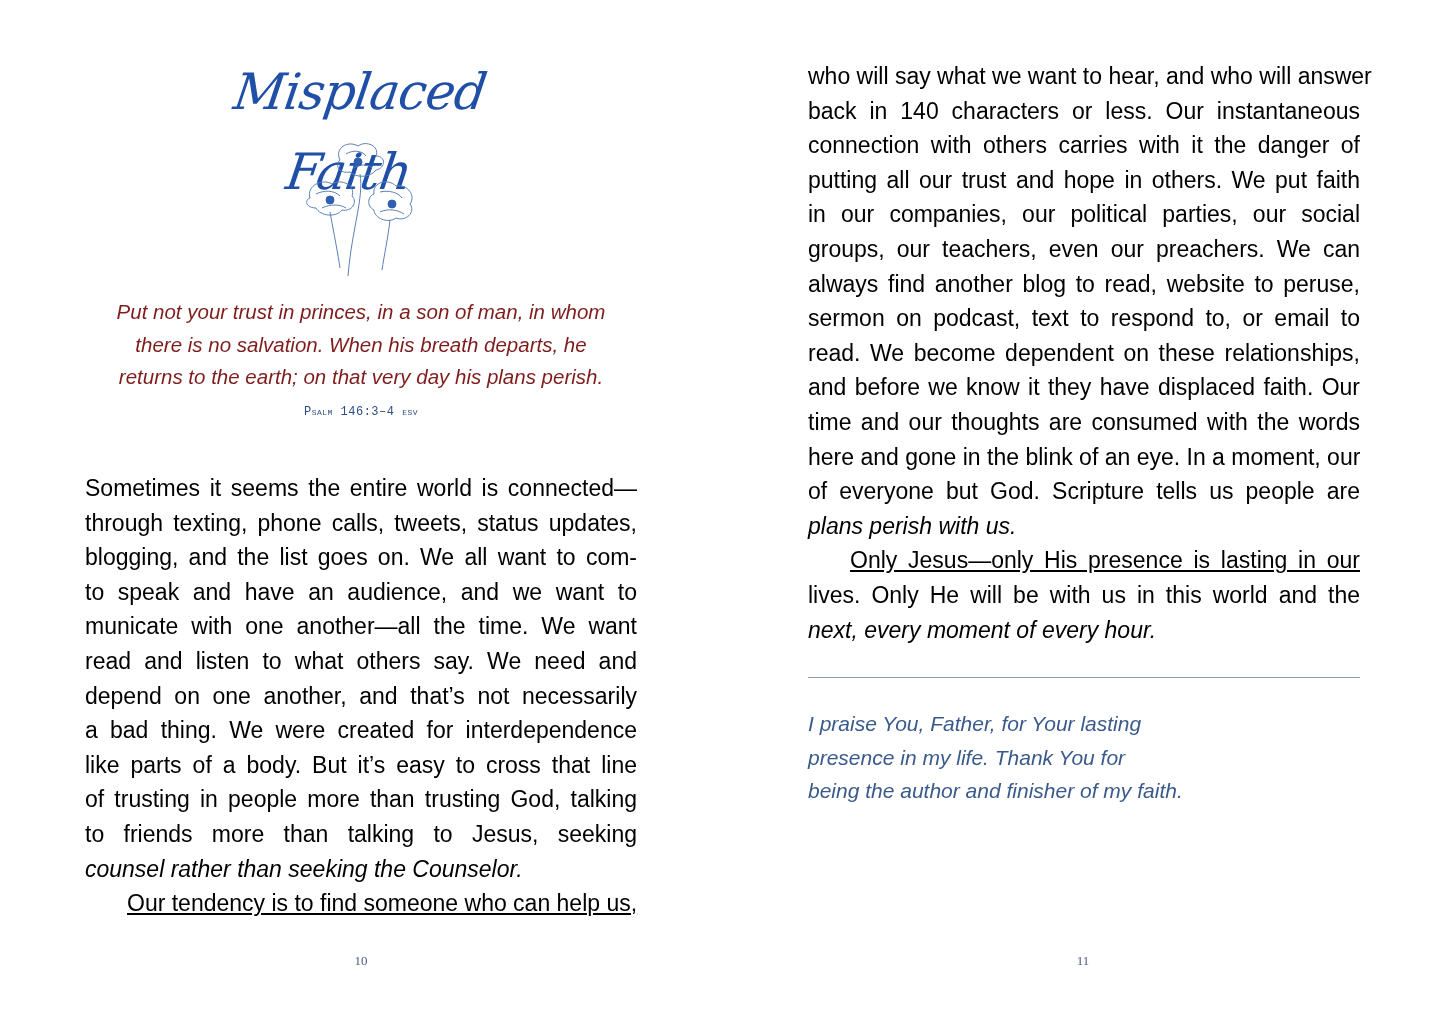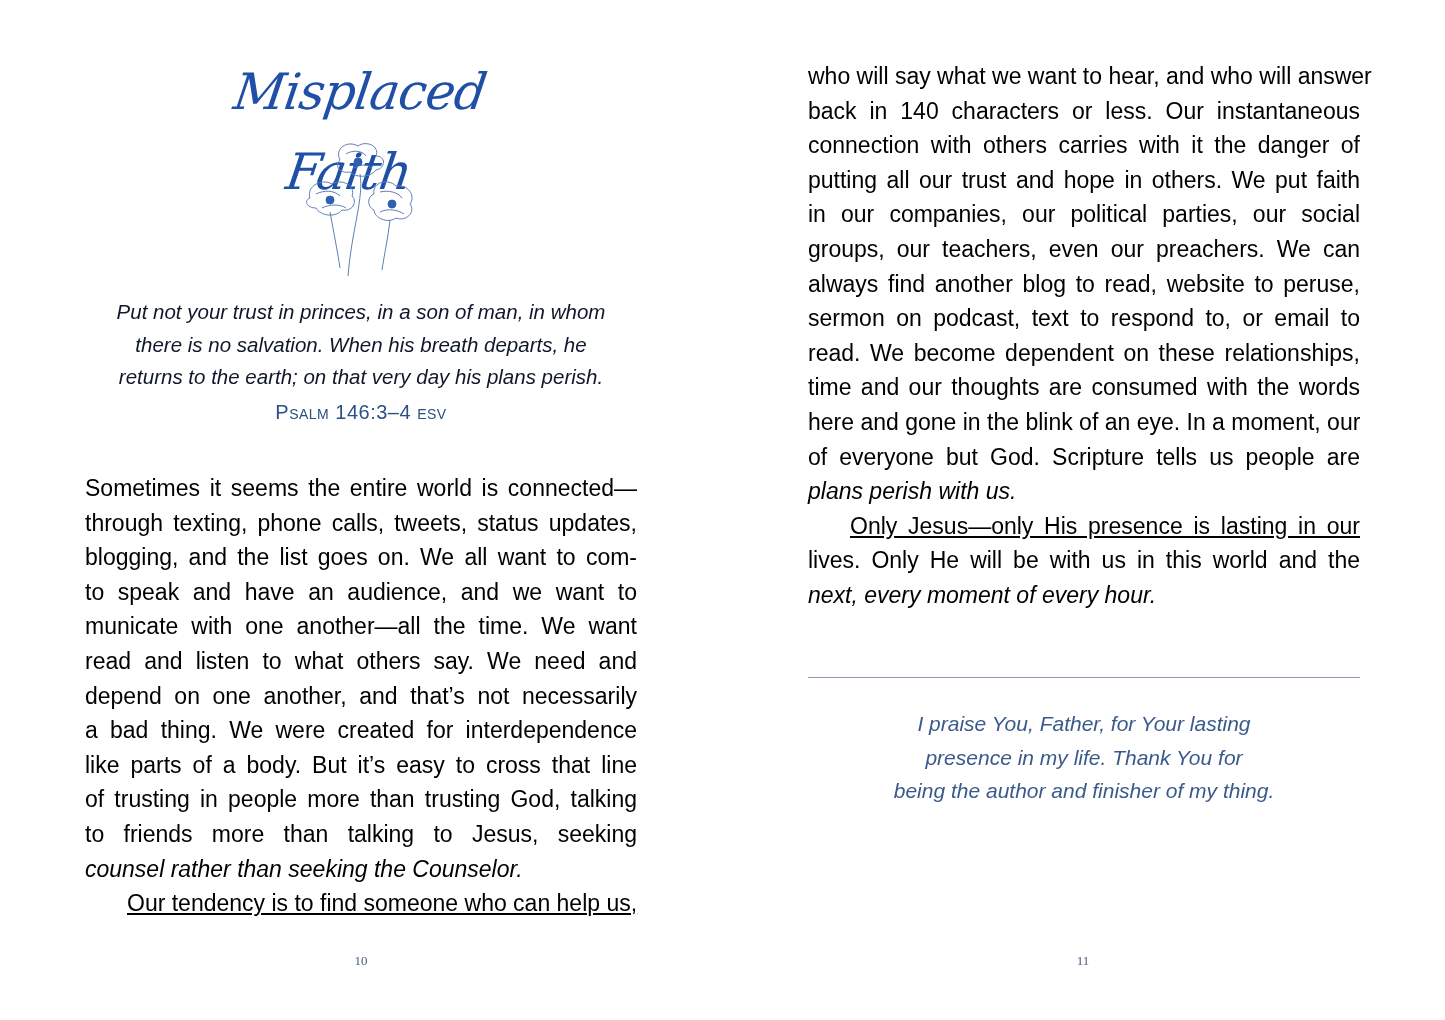--- a/index.html
+++ b/index.html
@@ -13,30 +13,30 @@
     position: absolute; left: 200px; top: 52px; width: 320px; height: 80px;
     text-align: center;
     font-family: "DejaVu Serif", serif; font-style: italic;
     font-size: 50px; color: #1f4fa6; letter-spacing: -1px;
     line-height: 80px; transform: skewX(-8deg);
   }
   .flowers { position: absolute; left: 300px; top: 138px; width: 122px; height: 142px; }
 
   .epigraph {
     position: absolute; left: 85px; top: 296px; width: 552px;
-    text-align: center; color: #0f172a;
+    text-align: center; color: #7f1d1d;
     font-family: "Liberation Sans", sans-serif; font-style: italic;
     font-size: 20.5px; line-height: 32.5px;
   }
   .epigraph .line { display: block; white-space: nowrap; }
   .citation {
     position: absolute; left: 85px; top: 398px; width: 552px;
     text-align: center; color: #2c4f86;
-    font-family: Liberation Sans, sans-serif;
-    font-size: 20px; line-height: 28px; font-variant: small-caps; letter-spacing: 0.5px;
+    font-family: Liberation Mono, monospace;
+    font-size: 12px; line-height: 28px; font-variant: small-caps; letter-spacing: 0.5px;
   }
 
   .body-text {
     position: absolute; color: #000000;
     font-family: "Liberation Sans", sans-serif;
     font-size: 23px; line-height: 34.6px;
   }
   .body-left { left: 85px; top: 471px; width: 552px; }
   .body-right { left: 86px; top: 59px; width: 552px; }
   .body-text .jl {
@@ -46,21 +46,21 @@
   .body-text .ll { display: block; text-align: left; white-space: nowrap; height: 34.6px; font-style: italic; }
   .body-text .indent { padding-left: 42px; text-decoration: underline; }
 
   .divider {
     position: absolute; left: 86px; top: 677px; width: 552px; height: 0;
     border-top: 1.5px solid #8c9bb5;
   }
 
   .prayer {
     position: absolute; left: 86px; top: 707px; width: 552px;
-    text-align: center; color: #3a5a8c;
+    text-align: left; color: #3a5a8c;
     font-family: "Liberation Sans", sans-serif; font-style: italic;
     font-size: 21px; line-height: 33.5px;
   }
   .prayer .line { display: block; white-space: nowrap; }
 
   .page-number {
     position: absolute; top: 953px; width: 40px; text-align: center;
     font-family: Liberation Serif, serif; font-size: 13px; color: #4a5d80;
   }
   .pn-left { left: 341px; }
@@ -123,33 +123,34 @@
     <div class="body-text body-right">
       <span class="jl">who will say what we want to hear, and who will answer</span>
       <span class="jl">back in 140 characters or less. Our instantaneous</span>
       <span class="jl">connection with others carries with it the danger of</span>
       <span class="jl">putting all our trust and hope in others. We put faith</span>
       <span class="jl">in our companies, our political parties, our social</span>
       <span class="jl">groups, our teachers, even our preachers. We can</span>
       <span class="jl">always find another blog to read, website to peruse,</span>
       <span class="jl">sermon on podcast, text to respond to, or email to</span>
       <span class="jl">read. We become dependent on these relationships,</span>
+      <span class="jl">and before we know it they have displaced faith. Our</span>
       <span class="jl">time and our thoughts are consumed with the words</span>
       <span class="jl">here and gone in the blink of an eye. In a moment, our</span>
       <span class="jl">of everyone but God. Scripture tells us people are</span>
       <span class="ll">plans perish with us.</span>
       <span class="jl indent">Only Jesus—only His presence is lasting in our</span>
       <span class="jl">lives. Only He will be with us in this world and the</span>
       <span class="ll">next, every moment of every hour.</span>
     </div>
 
     <div class="divider"></div>
 
     <div class="prayer">
       <span class="line">I praise You, Father, for Your lasting</span>
       <span class="line">presence in my life. Thank You for</span>
-      <span class="line">being the author and finisher of my thing.</span>
+      <span class="line">being the author and finisher of my faith.</span>
     </div>
 
     <div class="page-number pn-right">11</div>
   </div>
 
 </div>
 
 </body></html>

